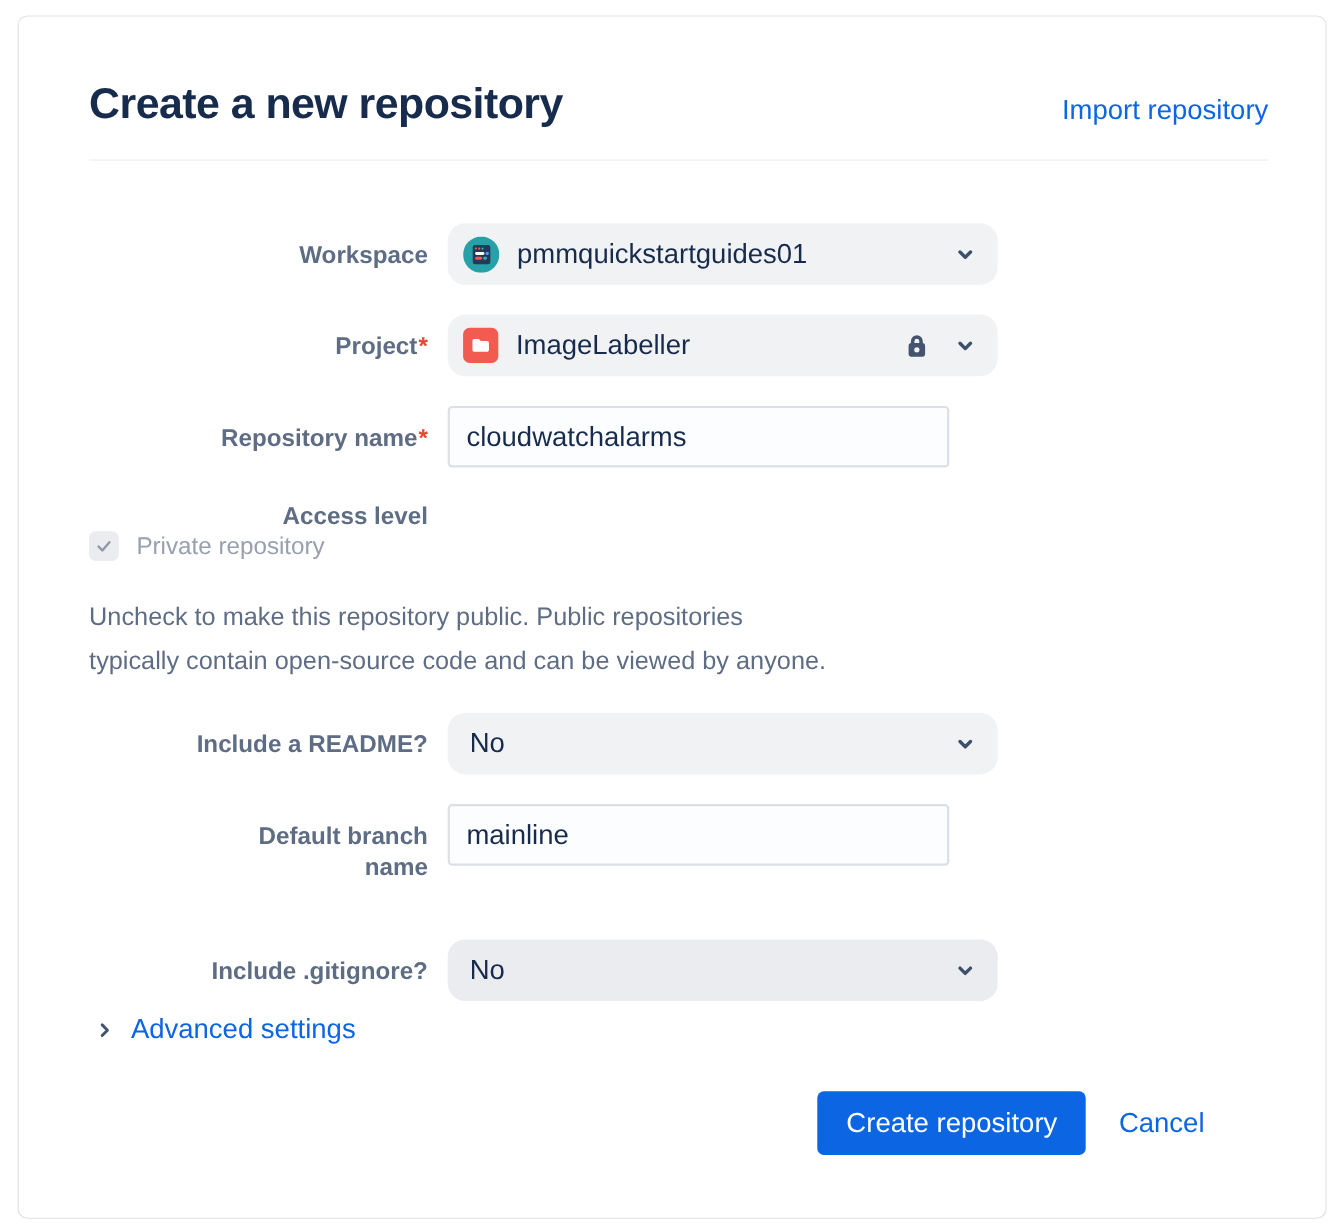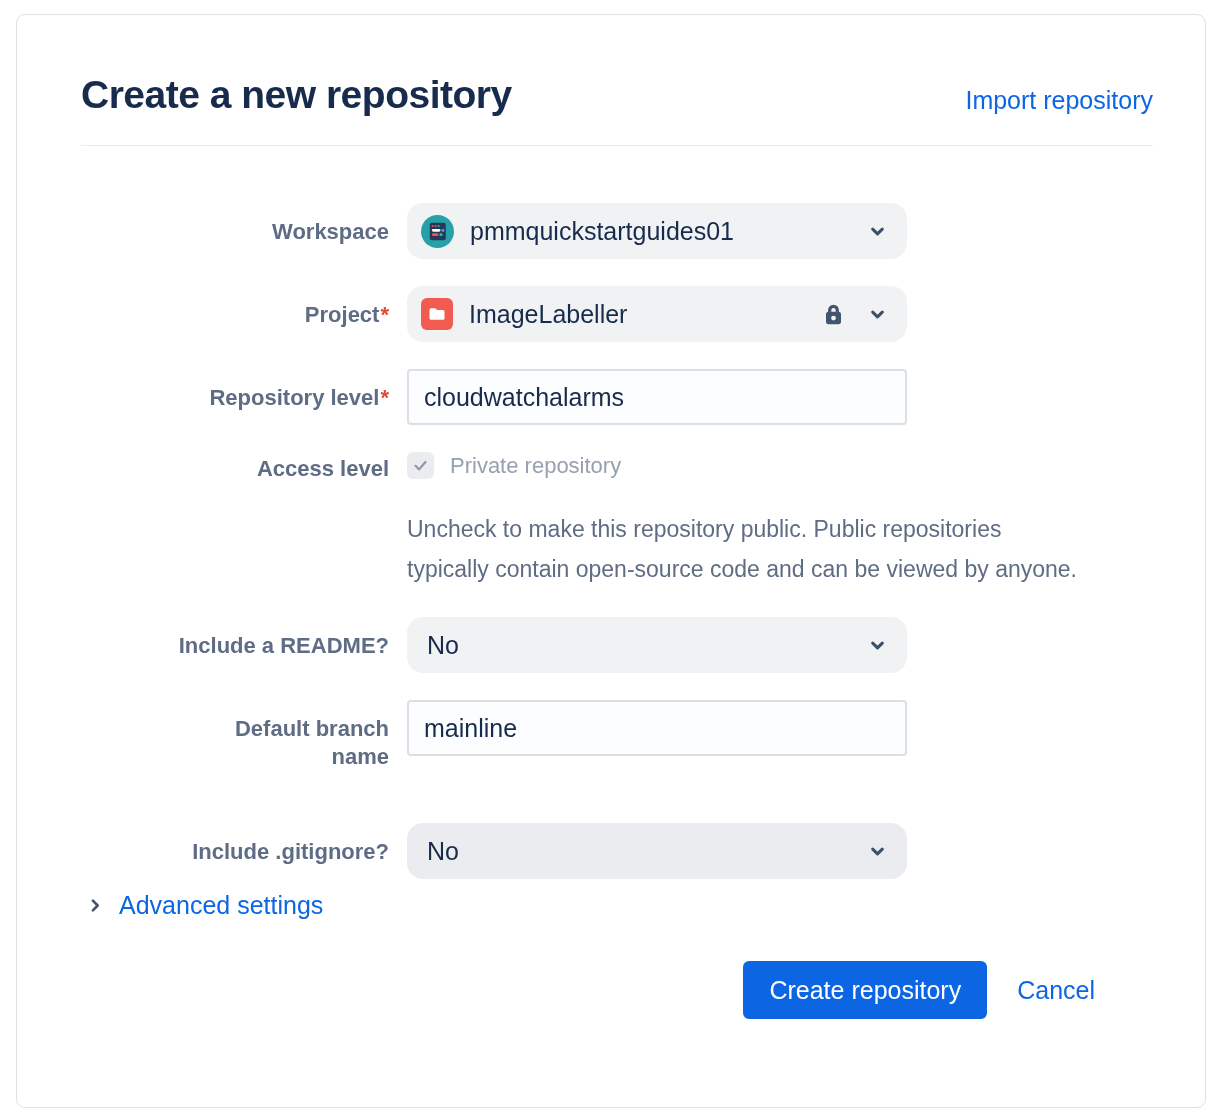--- a/index.html
+++ b/index.html
@@ -28,24 +28,24 @@
     padding:0 18px 0 14px; font-family:inherit; font-size:25px; color:var(--title,#172B4D); cursor:pointer;
   }
   .select.plain { padding-left:20px; }
   .select.darker { background:var(--field-bg-darker,#EAECF0); }
   .select .icon-box { flex:none; display:flex; align-items:center; }
   .select .value { flex:1; text-align:left; white-space:nowrap; overflow:hidden; }
   .avatar { width:33px; height:33px; margin-right:16px; }
   .proj-icon { width:32px; height:32px; margin-right:16px; background:var(--project-icon,#F15B50); border-radius:6px; display:flex; align-items:center; justify-content:center; }
   .lock { margin-right:20px; display:flex; }
   .text-input {
-    width:500px; height:56px; border:2px solid var(--input-border,#DCDFE4); border-radius:4px;
+    width:456px; height:56px; border:2px solid var(--input-border,#DCDFE4); border-radius:4px;
     background:#FCFDFE; padding:0 15px; font-family:inherit; font-size:25px; color:var(--title,#172B4D); outline:none;
   }
-  .row-access { margin-bottom:28px; }
+  .row-access { margin-bottom:28px;flex-direction:column; }
   .row-access .label-col { padding-top:3px; }
   .row-access .field-col { width:720px; }
   .checkbox-line { display:flex; align-items:center; }
   .checkbox {
     width:27px; height:27px; border-radius:6px; background:#EBECF0;
     display:flex; align-items:center; justify-content:center; margin-right:16px; flex:none;
   }
   .checkbox-text { font-size:22px; color:var(--disabled-text,#97A0AF); }
   .help { margin-top:30px; width:676px; font-size:23px; line-height:40px; color:var(--help-text,#5E6C84); }
   .row-branch .field-col { padding-top:0; }
@@ -125,21 +125,21 @@
             <svg width="23" height="23" viewBox="0 0 24 24">
                 <path d="M7 9.5l5 5 5-5" fill="none" stroke="#3E4F6B" stroke-width="3.2" stroke-linecap="round" stroke-linejoin="round"></path>
               </svg>
           </span>
         </button>
       </div>
     </div>
 
     <div class="row">
       <div class="label-col">
-        <span>Repository level</span><span class="req">*</span>
+        <span>Repository name</span><span class="req">*</span>
       </div>
       <div class="field-col">
         <input type="text" class="text-input" value="cloudwatchalarms" style="">
       </div>
     </div>
 
     <div class="row row-access">
       <div class="label-col">
         <span>Access level</span>
       </div>

